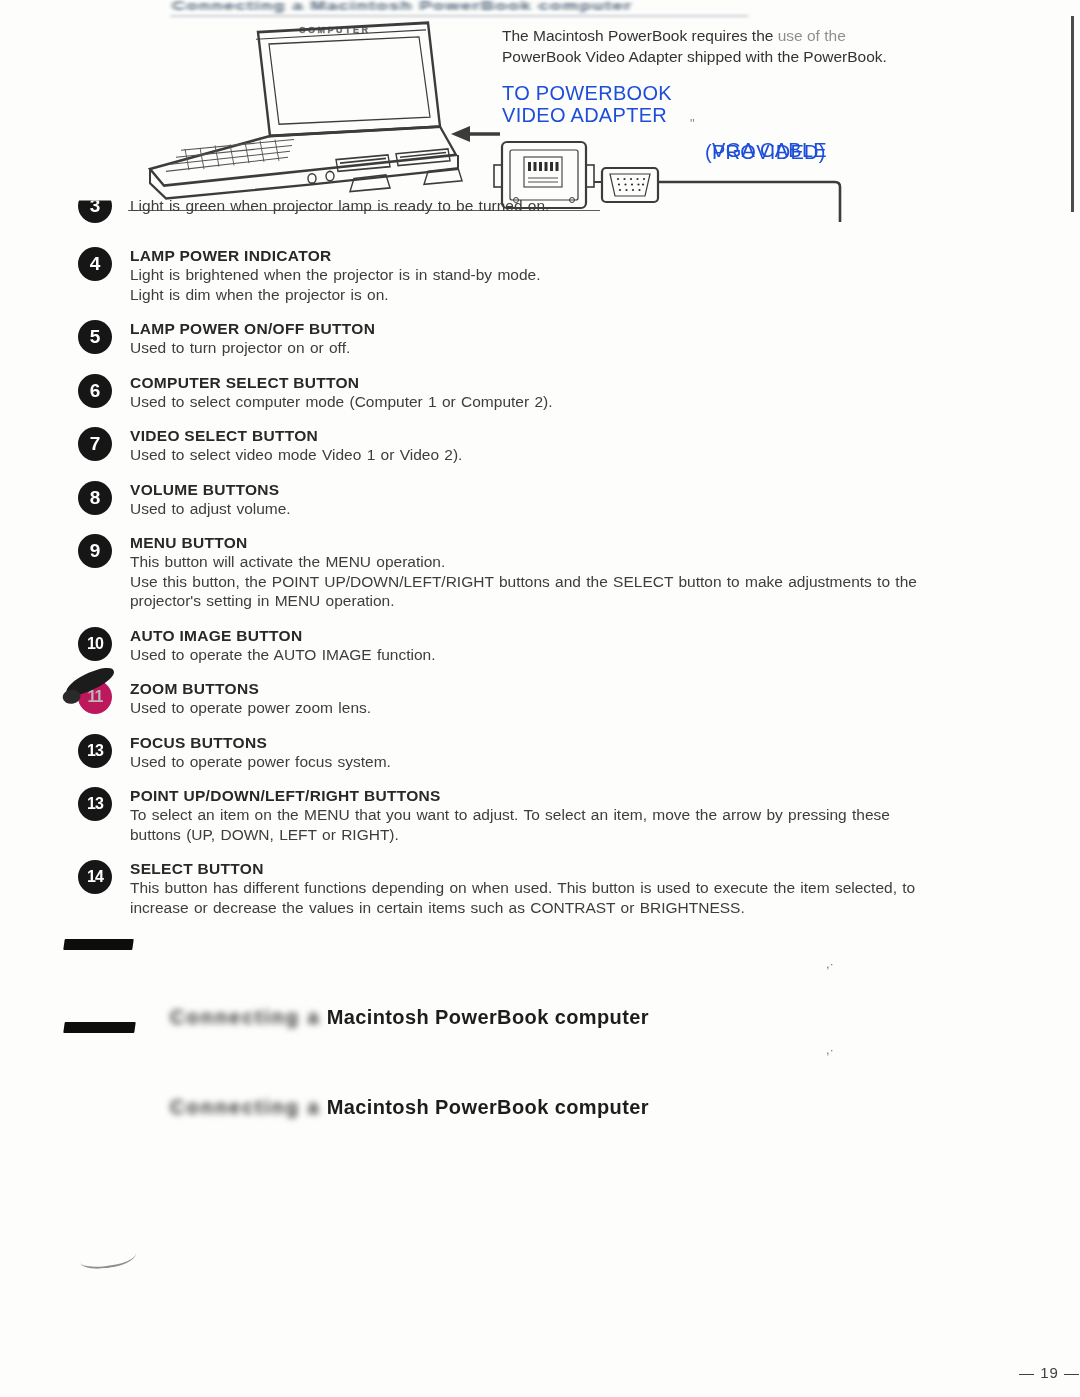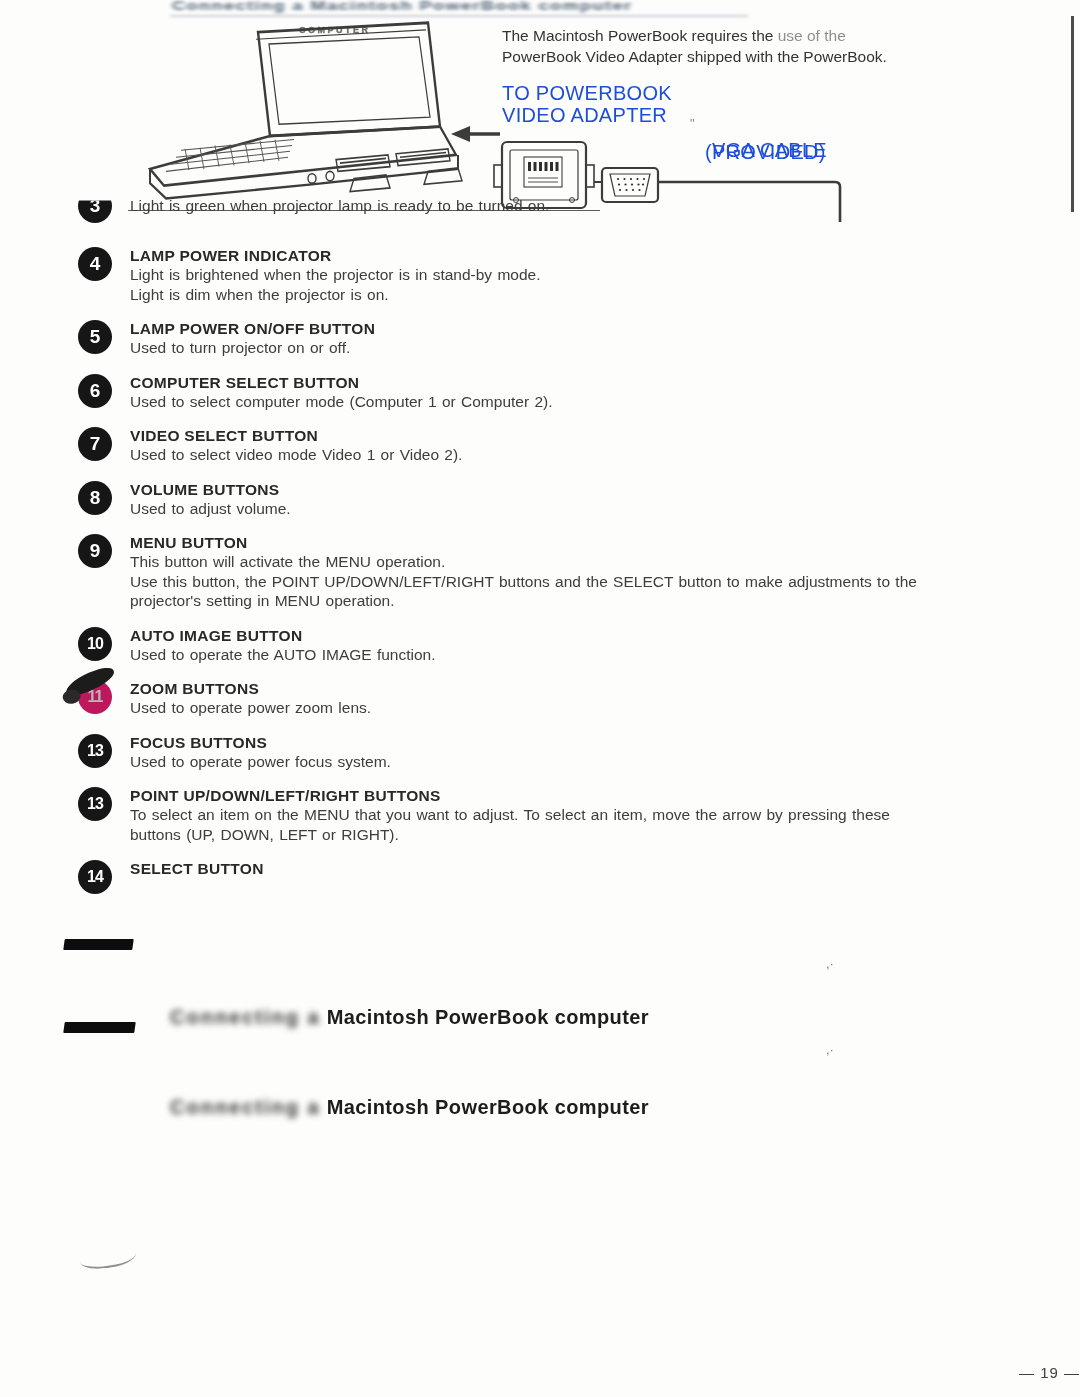--- a/index.html
+++ b/index.html
@@ -343,20 +343,24 @@
       </div>
     </div>
 
     <div class="item">
       <div class="badge-cell">
 
         <div class="badge two">14</div>
       </div>
       <div class="text-cell">
         <div class="title">SELECT BUTTON</div>
+        <div class="desc">
+            <div>This button has different functions depending on when used. This button is used to execute the item selected, to</div>
+            <div>increase or decrease the values in certain items such as CONTRAST or BRIGHTNESS.</div>
+          </div>
       </div>
     </div>
   </div>
 
   <div class="black-bar" id="bar1"></div>
   <div class="black-bar" id="bar2"></div>
 
   <div class="footer-heading" id="fh1">
     <span class="garbled">Connecting a</span><span class="clear"> Macintosh PowerBook computer</span>
   </div>

